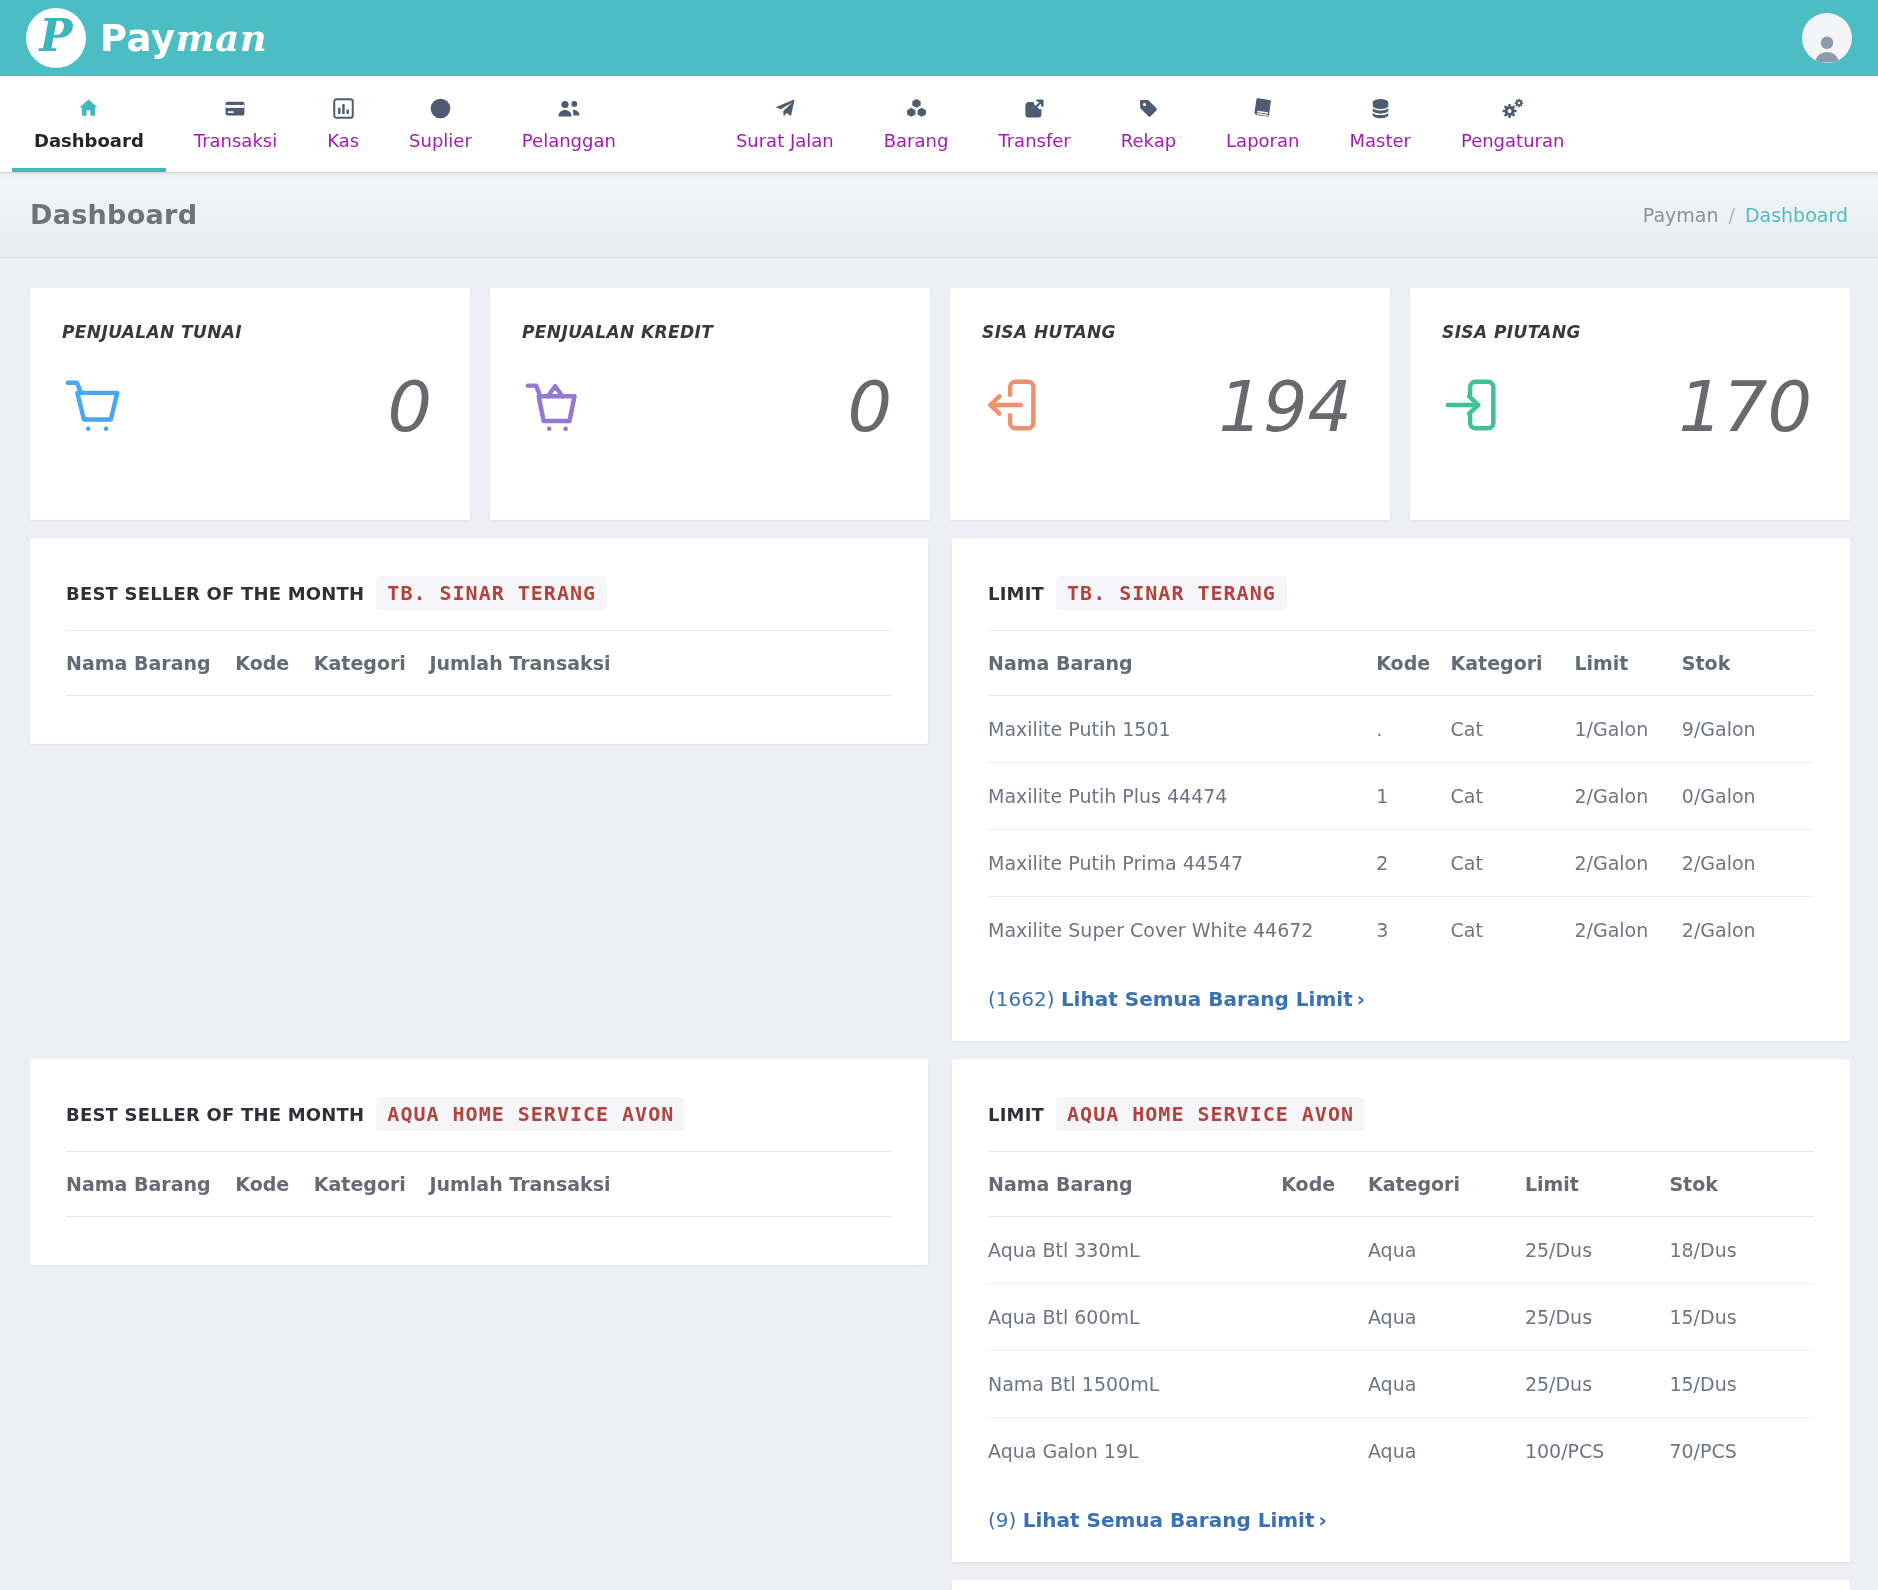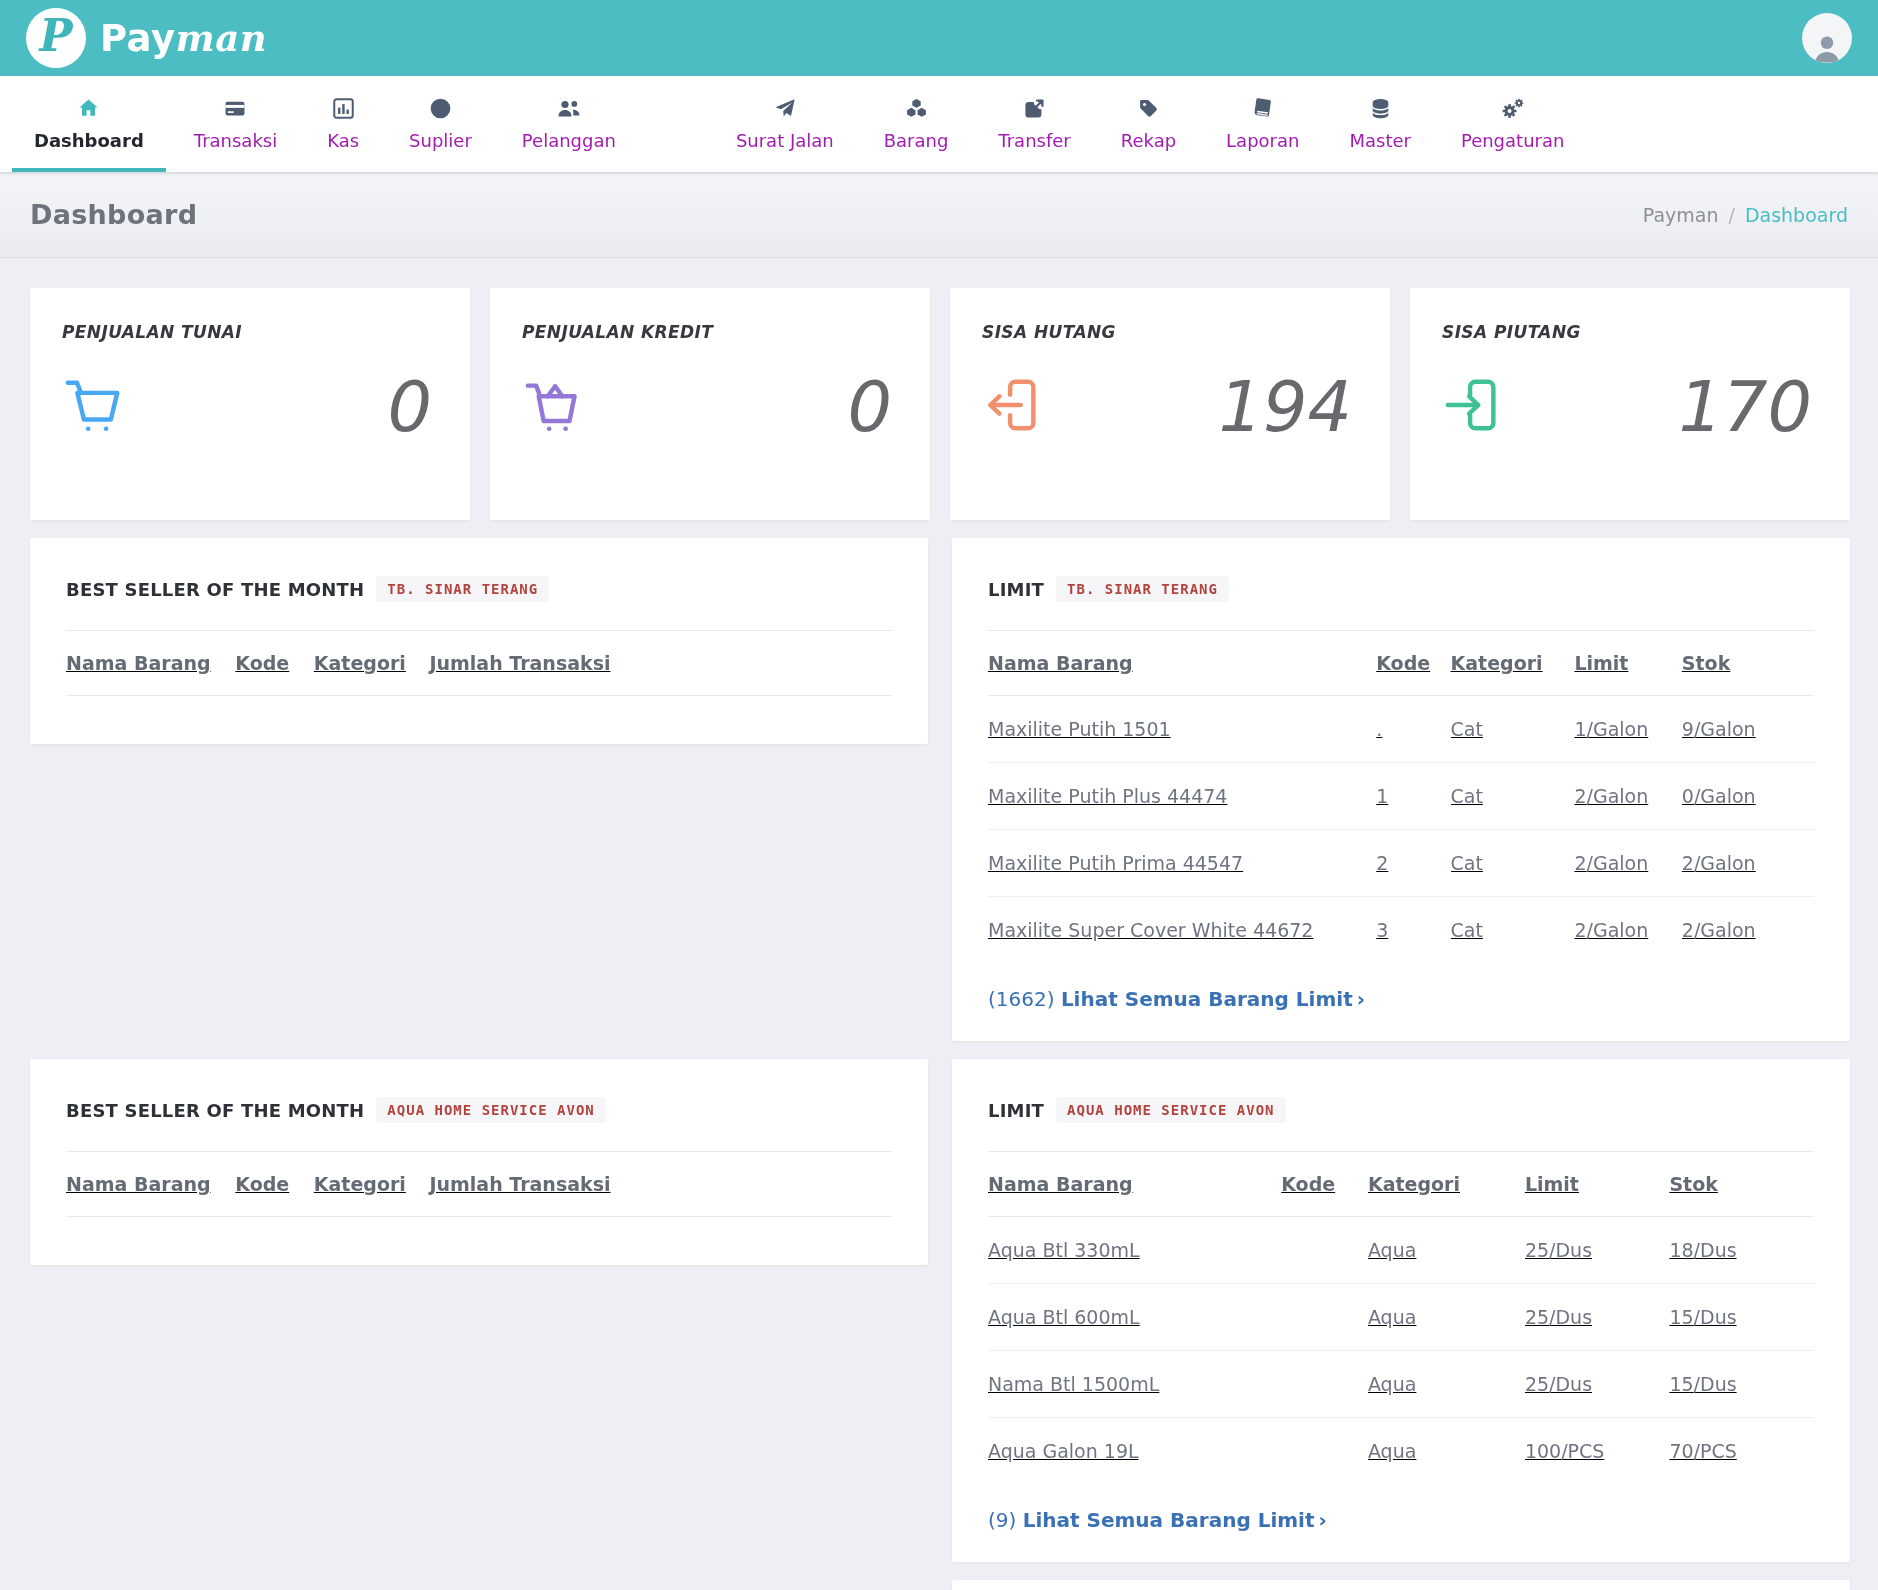--- a/index.html
+++ b/index.html
@@ -48,24 +48,24 @@
   .stat-card { background:#fff; height:232px; border-radius:2px; box-shadow:0 1px 3px rgba(50,60,70,.07);
                padding:34px 38px 0 32px;font-style:italic; }
   .stat-label { font-size:17px; font-weight:bold; color:#36393d; letter-spacing:.4px; }
   .stat-row { display:flex; justify-content:space-between; align-items:center; margin-top:30px; }
   .stat-value { font-size:70px; color:#67696c; line-height:1; }
 
   .grid2 { display:grid; grid-template-columns:1fr 1fr; gap:24px; margin-top:18px; align-items:start; }
   .panel { background:#fff; border-radius:2px; box-shadow:0 1px 3px rgba(50,60,70,.07); padding:38px 36px 0; }
   .panel-title { font-size:18px; font-weight:bold; color:#2e3237; display:flex; align-items:center;
                  gap:12px; letter-spacing:.2px; }
-  .chip { font-family:"DejaVu Sans Mono","Liberation Mono",monospace; font-size:14px; font-weight:bold;
+  .chip { font-family:"DejaVu Sans Mono","Liberation Mono",monospace; font-size:20px; font-weight:bold;
           color:#b2433f; background:#f6f6f8; padding:5px 11px; border-radius:4px; letter-spacing:1px; }
 
-  table { width:100%; border-collapse:collapse; margin-top:28px; font-size:19px; table-layout:fixed;text-decoration:underline; }
+  table { width:100%; border-collapse:collapse; margin-top:20px; font-size:19px; table-layout:fixed; }
   thead th { text-align:left; color:#656b75; font-weight:bold; padding:21px 0;
              border-top:1px solid #e7e9ec; border-bottom:1px solid #e7e9ec; }
   tbody td { text-align:left; color:#6f7580; padding:22px 0; border-bottom:1px solid #edeff2;
              overflow:hidden; white-space:nowrap; }
   tbody tr:last-child td { border-bottom:none; }
   .pad-bottom { height:48px; }
 
   .panel-footer { padding:24px 0 30px; font-size:20px; color:#3a70b4; cursor:pointer; }
   .flink { font-weight:bold; }
   .fchev { font-weight:bold; padding-left:4px; }

